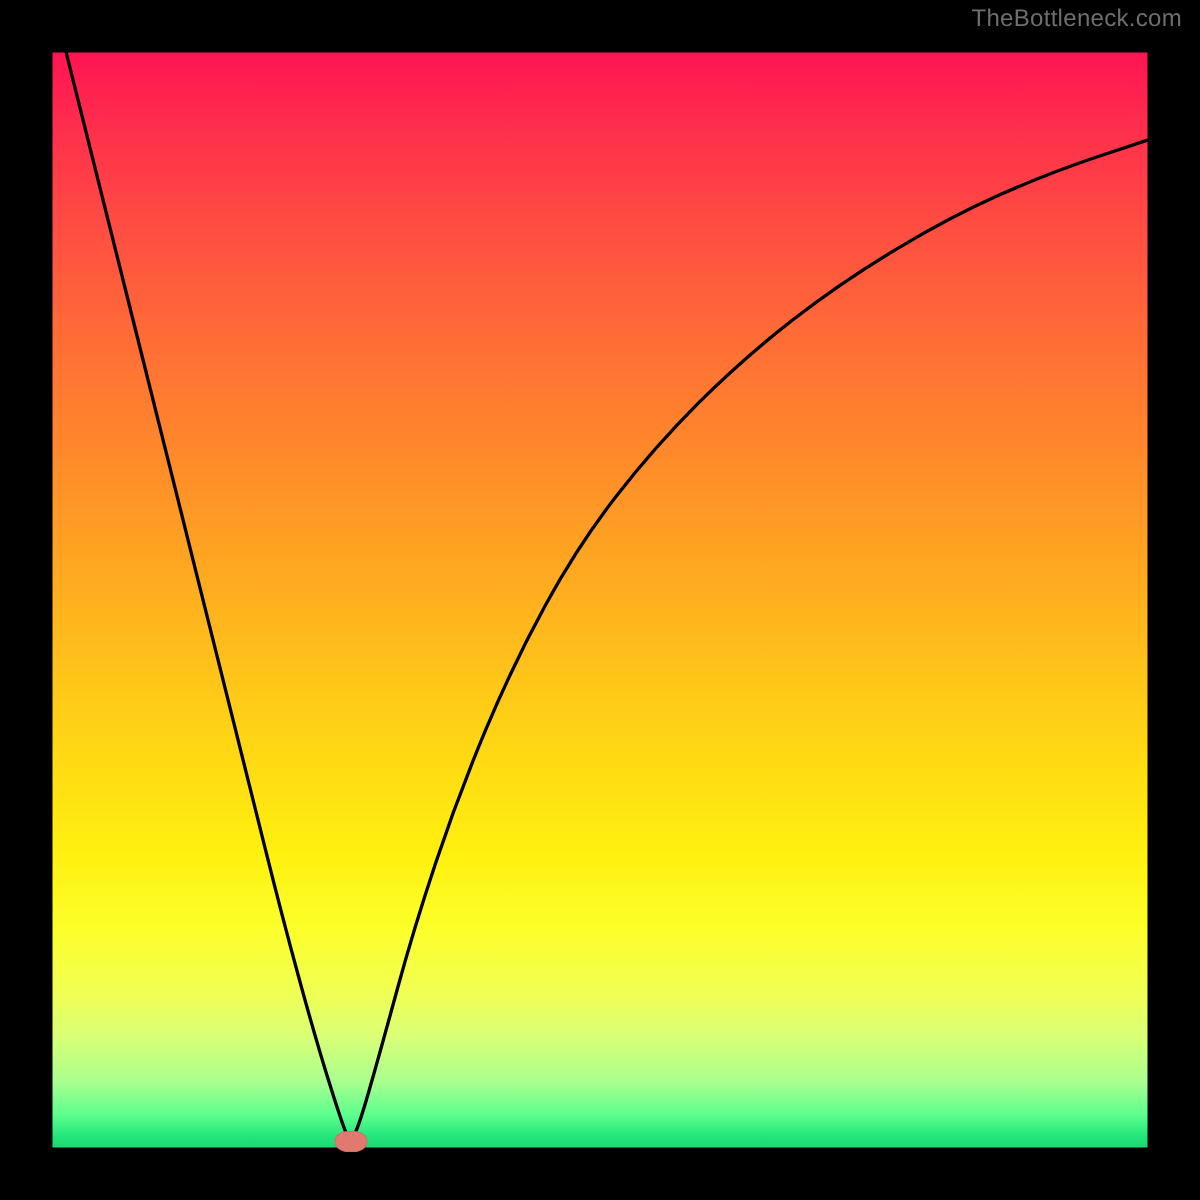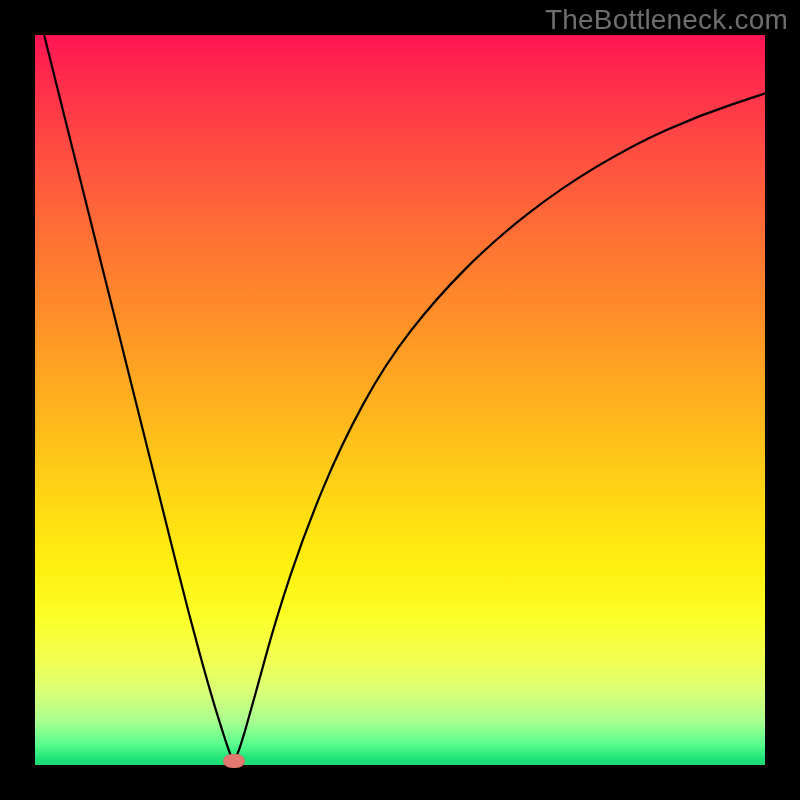--- a/index.html
+++ b/index.html
@@ -15,21 +15,21 @@
     position: relative;
     width: 800px;
     height: 800px;
     background: #000;
   }
   .watermark {
     position: absolute;
     top: 4px;
     right: 12px;
     color: #6e6e6e;
-    font-size: 28px;
+    font-size: 16px;
     font-weight: 500;
     letter-spacing: 0.2px;
     z-index: 10;
   }
   .plot-area {
     position: absolute;
     left: 35px;
     top: 35px;
     width: 730px;
     height: 730px;

